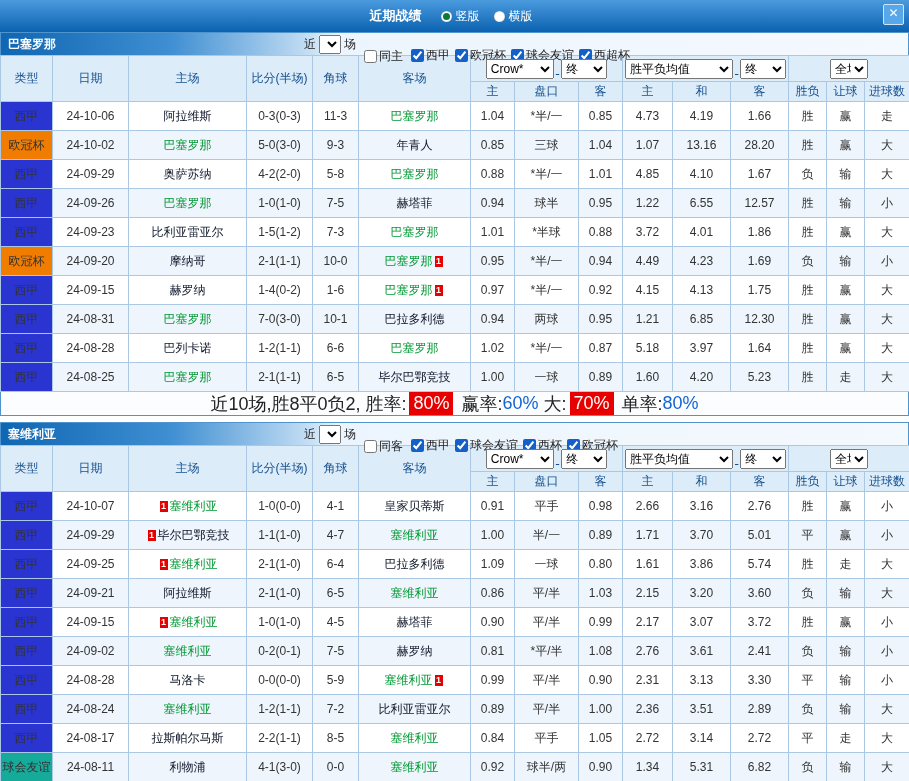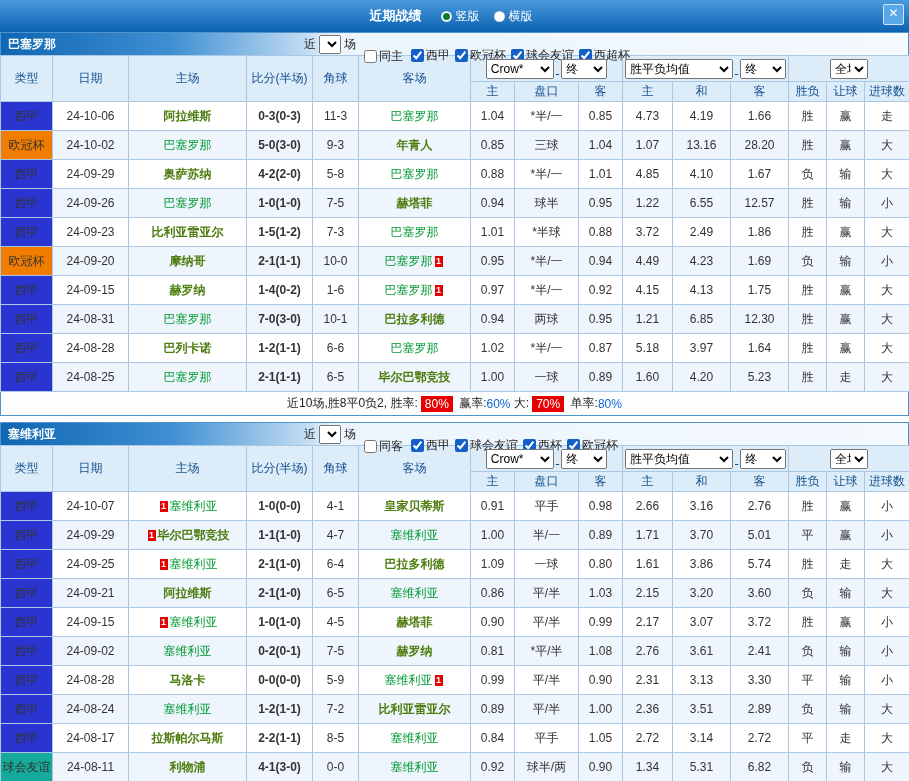--- a/index.html
+++ b/index.html
@@ -35,31 +35,31 @@
   .selcell select{font-size:12px;height:20px;font-family:inherit;margin:0 2px;}
   .sel-company{width:68px;} .sel-stage{width:46px;} .sel-wdl{width:108px;} .sel-scope{width:38px;}
   .grid tbody td{height:28px;color:#333;background:#fff;}
   .grid tbody tr.alt td{background:#eef5fc;}
 
   .ctype{color:#fff;}
   .t-liga{background:#2a34d0 !important;}
   .t-ucl{background:#f07c00 !important;}
   .t-frd{background:#16aa9a !important;}
   .team .self{color:#009933;}
-  .team .opp{color:#4d7c0f;font-weight:bold;}
-  .score{color:#e60000;font-weight:bold;}
+  .team .opp{color:#0f172a;}
+  .score{color:#e60000;}
   .hcap{color:#e60000;}
   .draw{color:#1464d2;}
   .c-red{color:#e60000;}
   .c-grn{color:#009900;}
   .c-blu{color:#1336d9;}
   .card{display:inline-block;background:#e60000;color:#fff;font-size:9px;font-weight:bold;line-height:11px;width:8px;height:11px;margin:0 2px;vertical-align:1px;}
 
   
-  .tfooter{border:1px solid #4f94cd;border-top:none;box-sizing:border-box;height:24px;display:flex;align-items:center;justify-content:center;background:#fbfdff;font-size:12px;}
+  .tfooter{border:1px solid #4f94cd;border-top:none;box-sizing:border-box;height:24px;display:flex;align-items:center;justify-content:center;background:#fbfdff;font-size:18px;}
   .chip{color:#fff;padding:1px 4px;margin:0 3px;}
   .chip.red{background:#e60000;}
   .chip.green{background:#00a651;}
   .fval{color:#1464d2;}
   .ftext{color:#222;}
 </style>
 </head>
 <body>
 
 <div class="topbar">
@@ -224,21 +224,21 @@
           <td class="ctype t-liga">西甲</td>
           <td>24-09-23</td>
           <td class="team"><span class="opp">比利亚雷亚尔</span></td>
           <td class="score">1-5(1-2)</td>
           <td>7-3</td>
           <td class="team"><span class="self">巴塞罗那</span></td>
           <td>1.01</td>
           <td class="hcap">*半球</td>
           <td>0.88</td>
           <td>3.72</td>
-          <td class="draw">2.49</td>
+          <td class="draw">4.01</td>
           <td>1.86</td>
           <td class="c-red">胜</td>
           <td class="c-red">赢</td>
           <td class="c-red">大</td>
         </tr>
         <tr class="alt">
           <td class="ctype t-ucl">欧冠杯</td>
           <td>24-09-20</td>
           <td class="team"><span class="opp">摩纳哥</span></td>
           <td class="score">2-1(1-1)</td>

